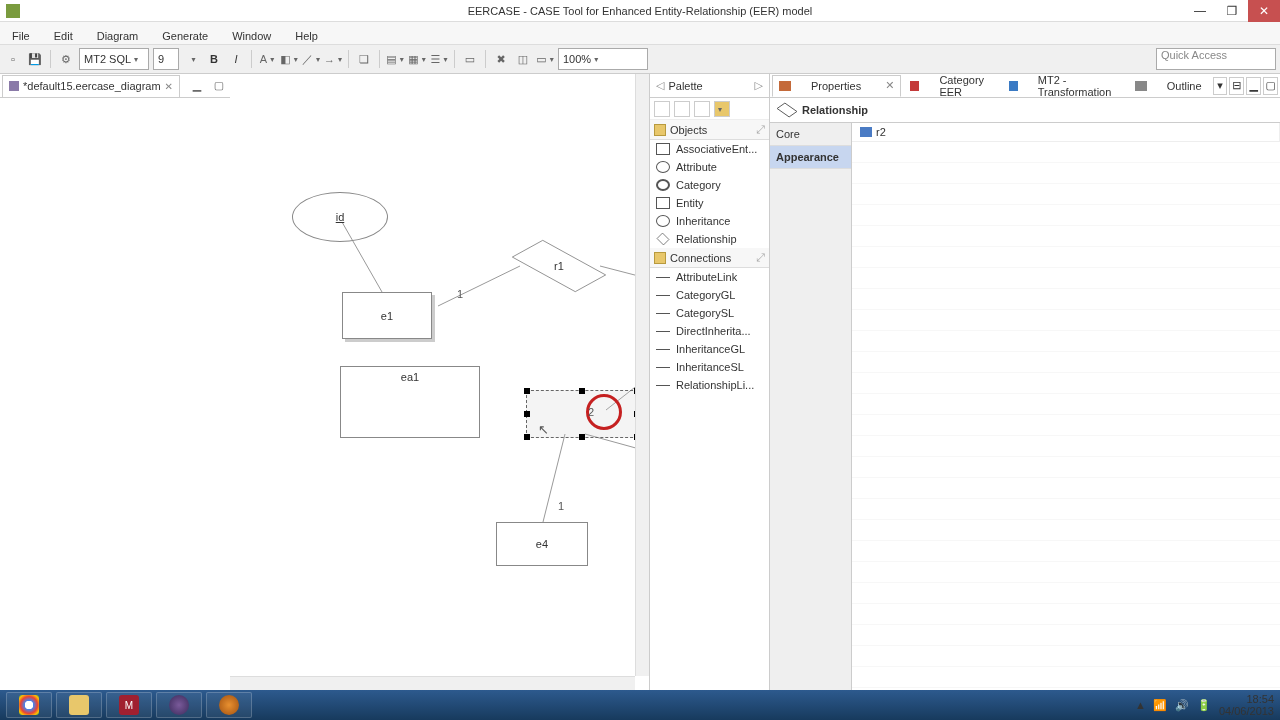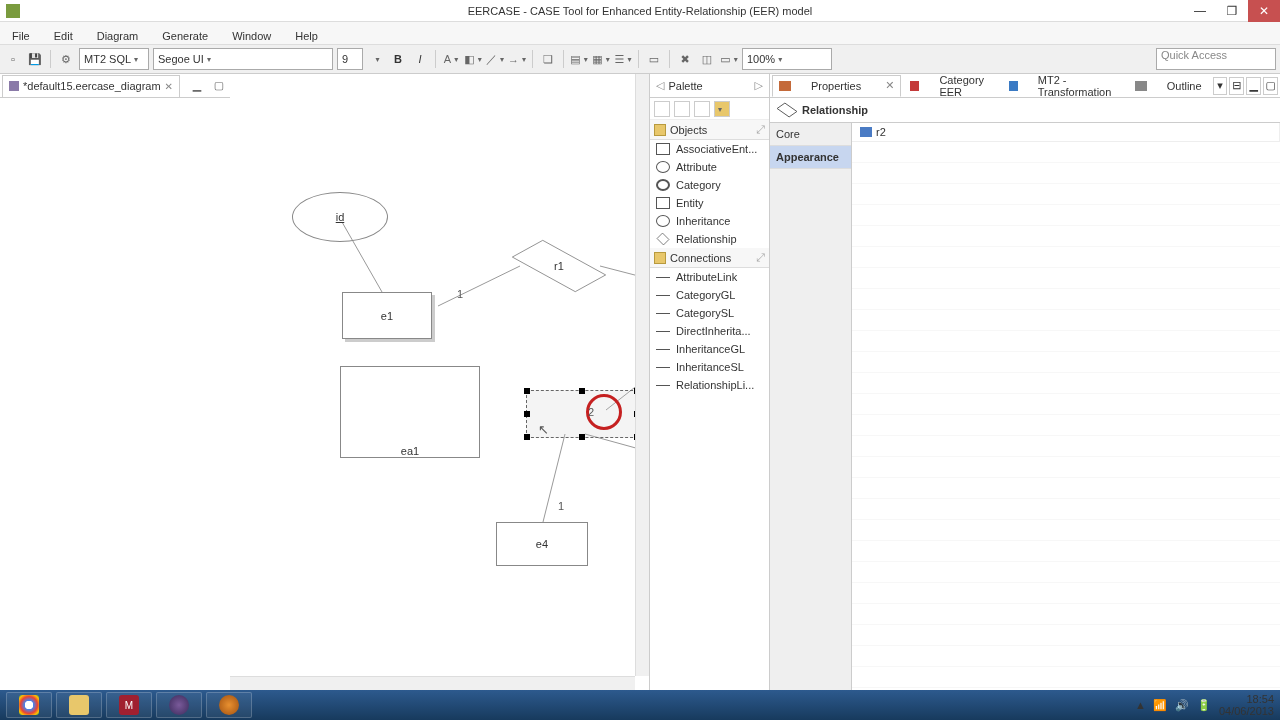--- a/index.html
+++ b/index.html
@@ -97,21 +97,20 @@
   <div class="mi">Window</div>
   <div class="mi">Help</div>
 </div>
 
 <div class="toolbar">
   <div class="tb-icon">▫</div>
   <div class="tb-icon">💾</div>
   <div class="tb-sep"></div>
   <div class="tb-icon">⚙</div>
   <div class="tb-combo drop" style="width:70px">MT2 SQL</div>
-  <div class="tb-combo font drop">Segoe UI</div>
   <div class="tb-combo size">9</div>
   <div class="tb-icon drop"></div>
   <div class="tb-icon">
       <b>B</b>
     </div>
   <div class="tb-icon">
       <i>I</i>
     </div>
   <div class="tb-sep"></div>
   <div class="tb-icon drop">A</div>
@@ -161,21 +160,21 @@
           </div>
         <div class="diamond" style="left:284px;top:170px">
             <span>r1</span>
           </div>
         <div class="entity" style="left:112px;top:218px;width:90px;height:47px;box-shadow:3px 3px 0 #ccc">
             <span>e1</span>
           </div>
         <div class="entity" style="left:478px;top:200px;width:92px;height:44px">
             <span>e2</span>
           </div>
-        <div class="entity" style="left:110px;top:292px;width:140px;height:92px;align-items:flex-end;padding-top:4px">
+        <div class="entity" style="left:110px;top:292px;width:140px;height:72px;align-items:flex-start;padding-top:4px">
             <span>ea1</span>
           </div>
         <div class="sel-box" style="left:296px;top:316px;width:112px;height:48px">
           <div class="handle" style="left:-3px;top:-3px"></div>
             <div class="handle" style="right:-3px;top:-3px"></div>
           <div class="handle" style="left:-3px;bottom:-3px"></div>
             <div class="handle" style="right:-3px;bottom:-3px"></div>
           <div class="handle" style="left:50%;top:-3px;margin-left:-3px"></div>
             <div class="handle" style="left:50%;bottom:-3px;margin-left:-3px"></div>
           <div class="handle" style="top:50%;left:-3px;margin-top:-3px"></div>

